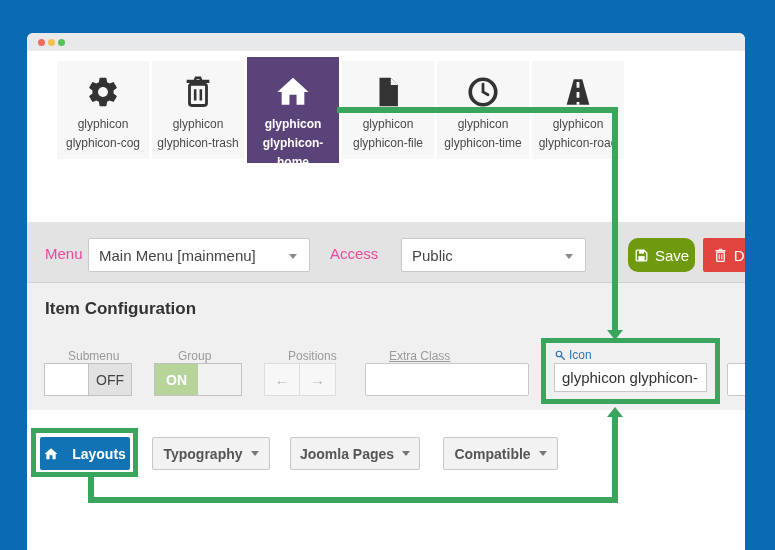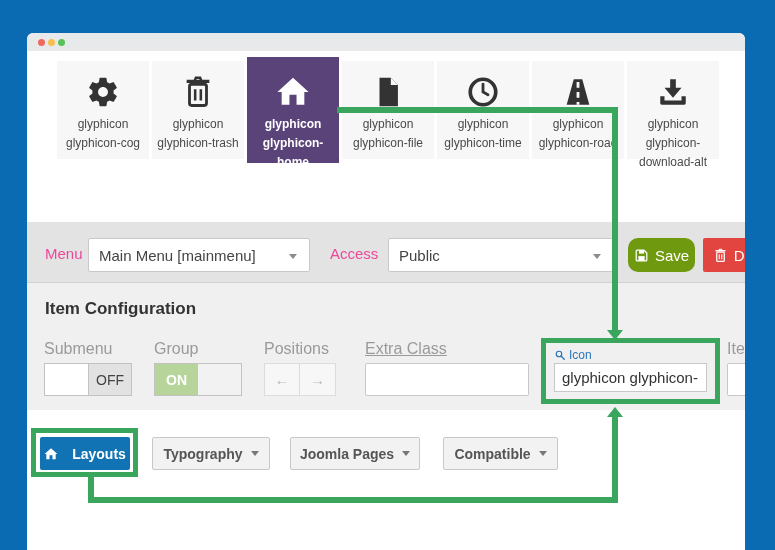--- a/index.html
+++ b/index.html
@@ -40,21 +40,21 @@
   .btn { position:absolute; height:34px; border:none; border-radius:2px; font-size:15px;
          color:#fff; display:flex; align-items:center; justify-content:center; gap:6px;
          cursor:pointer; font-family:"Liberation Sans", sans-serif; }
   .btn svg { width:15px; height:15px; }
   .btn.save { left:601px; top:205px; width:67px; background:#6f990f;border-radius:10px; }
   .btn.delete { left:676px; top:205px; width:84px; background:#e2453f; }
 
   
   .configsec { position:absolute; left:0; top:250px; width:718px; height:127px; background:#f0f0f0; }
   .config-title { position:absolute; left:18px; top:266px; font-size:17px; font-weight:bold; color:#333; }
-  .small-label { position:absolute; top:307px; font-size:16px; color:#9a9a9a; }
+  .small-label { position:absolute; top:316px; font-size:12px; color:#9a9a9a;margin-left:24px; }
   .toggle { position:absolute; top:330px; width:88px; height:33px; border:1px solid #c2c2c2;
             display:flex; font-size:14px; cursor:pointer; background:#fff;justify-content:center; }
   .toggle .half { width:50%; height:100%; display:flex; align-items:center; justify-content:center; }
   .toggle.off .half.left { background:#fff; }
   .toggle.off .half.right { background:#e2e2e2; color:#444; border-left:1px solid #c2c2c2; }
   .toggle.on .half.left { background:#b7d59b; color:#fff; font-weight:bold; }
   .toggle.on .half.right { background:#f2f2f2; }
   .posgroup { position:absolute; left:237px; top:330px; width:72px; height:33px; display:flex; }
   .posbtn { width:36px; height:33px; background:#f7f7f7; border:1px solid #dcdcdc;
             color:#b8b8b8; font-size:15px; display:flex; align-items:center; justify-content:center;
@@ -154,39 +154,30 @@
     <div class="cell" style="left:475px">
       <span class="gicon">
         <svg viewBox="0 0 24 24">
             <path d="M9 3h6l5 18H4Z" fill="currentColor"></path>
             <line x1="12" y1="5" x2="12" y2="21" stroke="#f7f7f7" stroke-width="2" stroke-dasharray="4 3"></line>
           </svg>
       </span>
       <span class="glabel">glyphicon glyphicon-road</span>
     </div>
 
-    <div class="cell" style="left:570px">
-      <span class="gicon">
-        <svg viewBox="0 0 24 24" fill="currentColor">
-            <path d="M10 3h4v6h4l-6 7-6-7h4Z"></path>
-            <path d="M3 15v5a1 1 0 0 0 1 1h16a1 1 0 0 0 1-1v-5h-3v3H6v-3Z"></path>
-          </svg>
-      </span>
-      <span class="glabel">glyphicon glyphicon-download-alt</span>
-    </div>
   </div>
 
   <div class="menurow"></div>
   <span class="field-label15" style="left:18px; top:212px;">Menu</span>
   <div class="selectbox" style="left:61px; top:205px; width:222px;">
     <span>Main Menu [mainmenu]</span>
     <span class="sel-caret"></span>
   </div>
   <span class="field-label15" style="left:303px; top:212px;">Access</span>
-  <div class="selectbox" style="left:361px; top:205px; width:226px;">
+  <div class="selectbox" style="left:374px; top:205px; width:185px;">
     <span>Public</span>
     <span class="sel-caret"></span>
   </div>
   <button class="btn save">
     <svg viewBox="0 0 24 24" fill="none" stroke="#fff">
         <path d="M3.5 5a1.5 1.5 0 0 1 1.5-1.5h11l4.5 4.5v11a1.5 1.5 0 0 1-1.5 1.5H5A1.5 1.5 0 0 1 3.5 19Z" stroke-width="2"></path>
         <rect x="8" y="3.5" width="8" height="5.5" fill="#fff" stroke="none"></rect>
         <rect x="7" y="13" width="10" height="7.5" fill="#fff" stroke="none"></rect>
       </svg>
     <span>Save</span>

